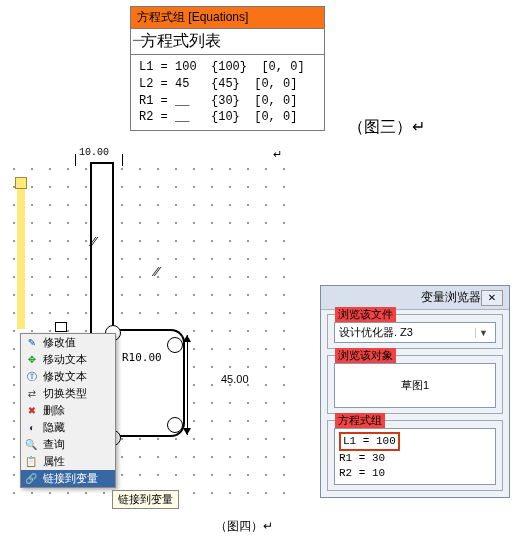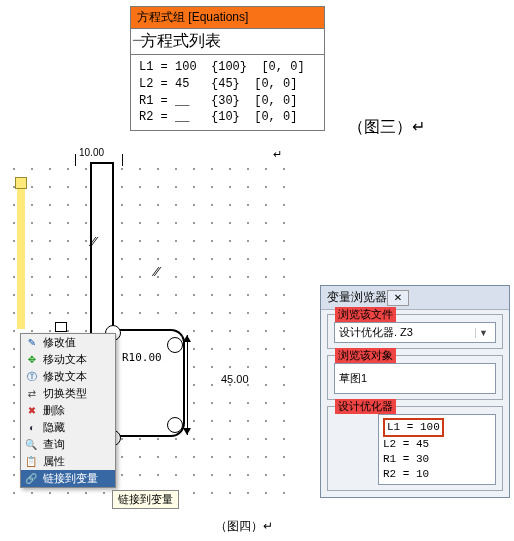--- a/index.html
+++ b/index.html
@@ -73,21 +73,21 @@
   width: 24px;
   height: 280px;
   border: 2px solid #000;
   background: #fff;
 }
 .top-dim {
   position: absolute;
   top: -10px;
   left: 77px;
   font-size: 10px;
-  font-family: Liberation Sans, sans-serif;
+  font-family: Liberation Mono, monospace;
 }
 .top-dim-line {
   position: absolute;
   top: 0;
   left: 73px;
   width: 48px;
   height: 10px;
 }
 .top-dim-line::before, .top-dim-line::after {
   content: "";
@@ -241,21 +241,21 @@
   top: 285px;
   left: 320px;
   width: 190px;
   border: 1px solid #7a8ca0;
   background: #eef1f6;
   font-size: 12px;
 }
 .vb-title {
   display: flex;
   align-items: center;
-  justify-content: flex-start;
+  justify-content: flex-end;
   background: #d7e0ec;
   padding: 3px 6px;
   border-bottom: 1px solid #aab3c0;
 }
 .vb-close {
   border: 1px solid #999;
   width: 22px;
   height: 16px;
   text-align: center;
   line-height: 13px;
@@ -293,31 +293,31 @@
 .vb-chevron {
   width: 16px;
   text-align: center;
   border-left: 1px solid #ccc;
   font-size: 9px;
   color: #444;
 }
 .vb-static {
   border: 1px solid #8a98ab;
   background: #fff;
-  padding: 7px 4px;
-  font-size: 11px;
+  padding: 14px 4px;
+  font-size: 11px;
+  text-align: center;
 }
 .vb-list {
   border: 1px solid #8a98ab;
   background: #fff;
   padding: 3px 4px;
   font-family: "Courier New", monospace;
   font-size: 11px;
   line-height: 1.35;
-  margin-left: 44px;
 }
 .vb-list .hot {
   border: 2px solid #cc3a16;
   padding: 0 2px;
   display: inline-block;
 }
 
 .fig4-label {
   position: absolute;
   top: 518px;
@@ -426,25 +426,24 @@
       </div>
     </div>
   </div>
   <div class="vb-section">
     <div class="vb-section-title">浏览该对象</div>
     <div class="vb-section-body">
       <div class="vb-static">草图1</div>
     </div>
   </div>
   <div class="vb-section">
-    <div class="vb-section-title">设计优化器</div>
+    <div class="vb-section-title">方程式组</div>
     <div class="vb-section-body">
       <div class="vb-list" id="vb-list">
           <div><span class="hot">L1 = 100</span></div>
-          <div>L2 = 45</div>
           <div>R1 = 30</div>
           <div>R2 = 10</div>
         </div>
     </div>
   </div>
 </div>
 
 <div class="fig4-label">
   <span>（图四）</span><span>↵</span>
 </div>

